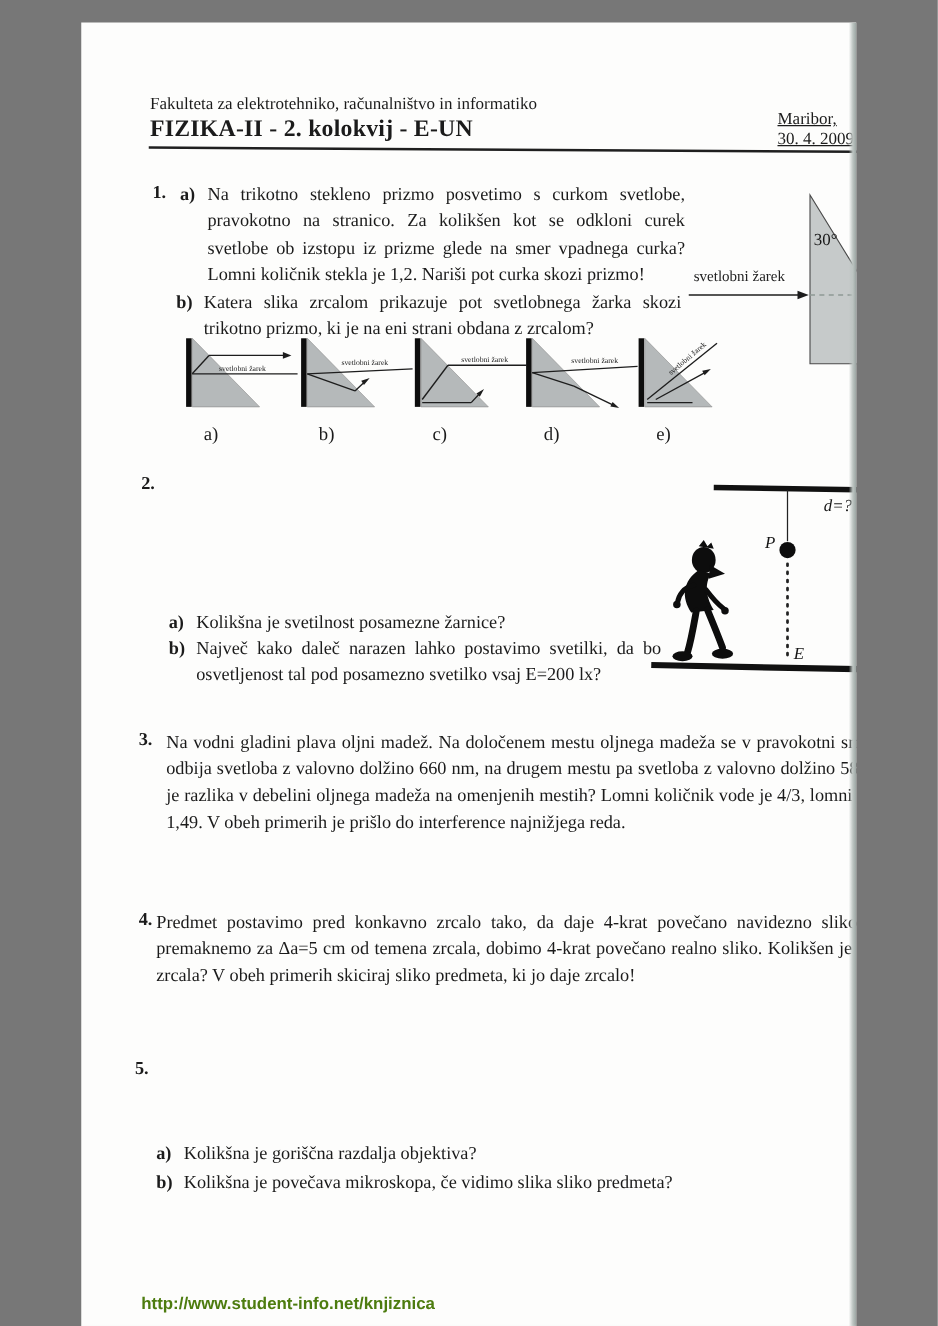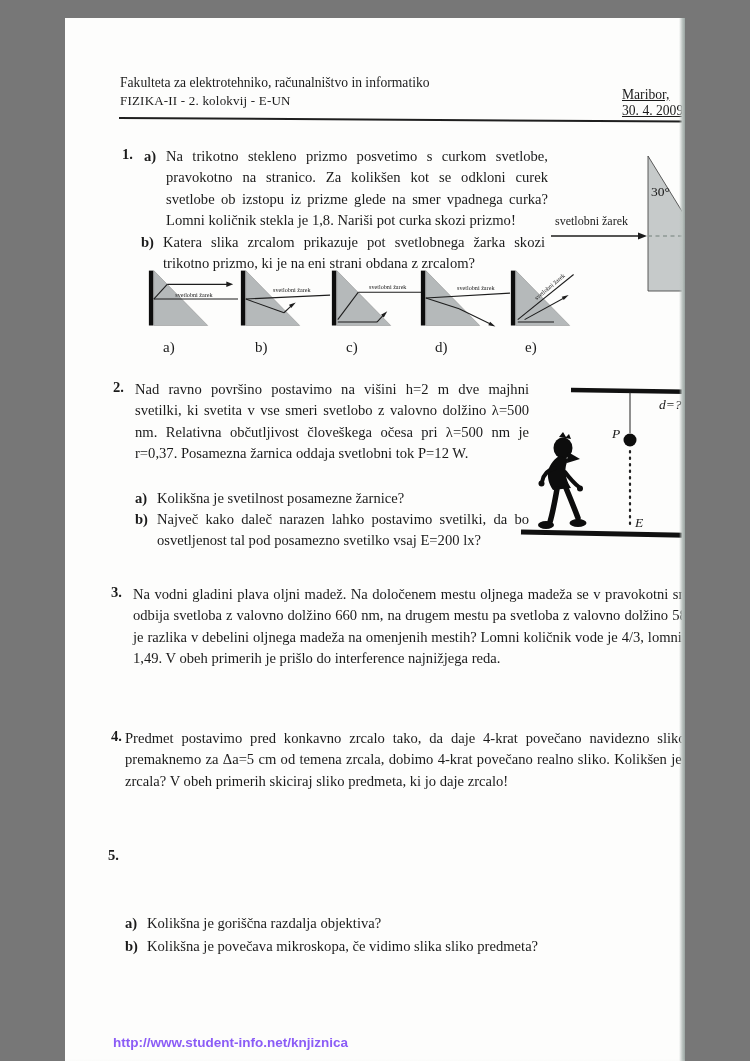--- a/index.html
+++ b/index.html
@@ -7,24 +7,24 @@
     position:relative;width:620px;height:1061px;margin:18px auto;
     background:#fdfdfc;overflow:hidden;
     font-family:"Liberation Serif",serif;color:#1b1b1b;
   }
   .abs{position:absolute;}
   .qtext{font-size:14.6px;line-height:21.3px;text-align:justify;}
   .qnum{font-weight:bold;font-size:14.6px;}
   .sublabel{font-weight:bold;font-size:14.6px;position:absolute;left:0;top:0;}
   .subtext{margin-left:22px;}
   .hdr-faculty{font-size:13.6px;}
-  .hdr-course{font-size:13px;font-weight:normal;letter-spacing:.2px;}
+  .hdr-course{font-size:19px;font-weight:bold;letter-spacing:.2px;}
   .hdr-date{font-size:13.6px;text-decoration:underline;}
   .hdr-rule{background:#1f1f1f;height:2px;transform:rotate(.35deg);transform-origin:left center;}
-  .footer-text{font-family:"Liberation Sans",sans-serif;font-weight:bold;font-size:13.5px;color:#8b5cf6;}
+  .footer-text{font-family:"Liberation Sans",sans-serif;font-weight:bold;font-size:13.5px;color:#4d7c0f;}
   .opt{position:absolute;top:250px;width:98px;height:92px;}
   .opt-letter{font-size:15px;margin-left:20px;margin-top:1px;}
   svg text{font-family:"Liberation Serif",serif;}
   .scan-right{position:absolute;top:0;right:0;width:6px;height:100%;
     background:linear-gradient(to right,rgba(0,0,0,0),#bcc4c1 55%,#9aa4a1);}
   .scan-bottom{position:absolute;left:0;right:0;bottom:0;height:20px;
     background:linear-gradient(to bottom,rgba(230,234,232,0),#e7ebe9 70%,#e3e8e6);}
 </style>
 </head>
 <body>
@@ -32,21 +32,21 @@
 <div class="page">
 
   <div class="abs hdr-faculty" style="left:55px;top:57px;">Fakulteta za elektrotehniko, računalništvo in informatiko</div>
   <div class="abs hdr-course" style="left:55px;top:75px;">FIZIKA-II - 2. kolokvij - E-UN</div>
   <div class="abs hdr-date" style="left:557px;top:69px;">Maribor, 30. 4. 2009</div>
   <div class="abs hdr-rule" style="left:54px;top:99px;width:650px;"></div>
 
   <div class="abs qnum" style="left:57px;top:128px;">1.</div>
   <div class="abs qtext" style="left:79px;top:128px;width:404px;">
     <span class="sublabel">a)</span>
-    <div class="subtext">Na trikotno stekleno prizmo posvetimo s curkom svetlobe, pravokotno na stranico. Za kolikšen kot se odkloni curek svetlobe ob izstopu iz prizme glede na smer vpadnega curka? Lomni količnik stekla je 1,8. Nariši pot curka skozi prizmo!</div>
+    <div class="subtext">Na trikotno stekleno prizmo posvetimo s curkom svetlobe, pravokotno na stranico. Za kolikšen kot se odkloni curek svetlobe ob izstopu iz prizme glede na smer vpadnega curka? Lomni količnik stekla je 1,2. Nariši pot curka skozi prizmo!</div>
   </div>
   <div class="abs qtext" style="left:76px;top:214px;width:404px;">
     <span class="sublabel">b)</span>
     <div class="subtext">Katera slika zrcalom prikazuje pot svetlobnega žarka skozi trikotno prizmo, ki je na eni strani obdana z zrcalom?</div>
   </div>
 
   <div class="abs" style="left:478px;top:116px;">
     <svg width="235" height="168" viewBox="0 0 235 168">
       <polygon points="105,22 105,157 188,157" fill="#c6caca" stroke="#4a4a4a" stroke-width="0.9"></polygon>
       <text x="108" y="62" font-size="13.5" fill="#161616">30°</text>
@@ -117,21 +117,20 @@
       <line x1="70" y1="6" x2="13" y2="52" stroke="#1d1d1d" stroke-width="1.1"></line>
       <line x1="13" y1="54.5" x2="50" y2="54.5" stroke="#1d1d1d" stroke-width="1.1"></line>
       <line x1="20" y1="52" x2="62" y2="29" stroke="#1d1d1d" stroke-width="1.1"></line>
       <polygon points="65,27 59.9,32.1 57.9,28.6" fill="#1d1d1d"></polygon>
       <text transform="translate(47,20) rotate(-40)" font-size="6.3" text-anchor="middle" fill="#222">svetlobni žarek</text>
     </svg>
     <div class="opt-letter">e)</div>
   </div>
 
   <div class="abs qnum" style="left:48px;top:361px;">2.</div>
-  <div class="abs qtext" style="left:70px;top:361px;width:394px;">Nad ravno površino postavimo na višini h=2 m dve majhni svetilki, ki svetita v vse smeri svetlobo z valovno dolžino λ=500 nm. Relativna občutljivost človeškega očesa pri λ=500 nm je r=0,37. Posamezna žarnica oddaja svetlobni tok P=12 W.</div>
   <div class="abs qtext" style="left:70px;top:470px;width:394px;">
     <span class="sublabel">a)</span>
     <div class="subtext">Kolikšna je svetilnost posamezne žarnice?</div>
   </div>
   <div class="abs qtext" style="left:70px;top:491px;width:394px;">
     <span class="sublabel">b)</span>
     <div class="subtext">Največ kako daleč narazen lahko postavimo svetilki, da bo osvetljenost tal pod posamezno svetilko vsaj E=200 lx?</div>
   </div>
 
   <div class="abs" style="left:448px;top:358px;">

